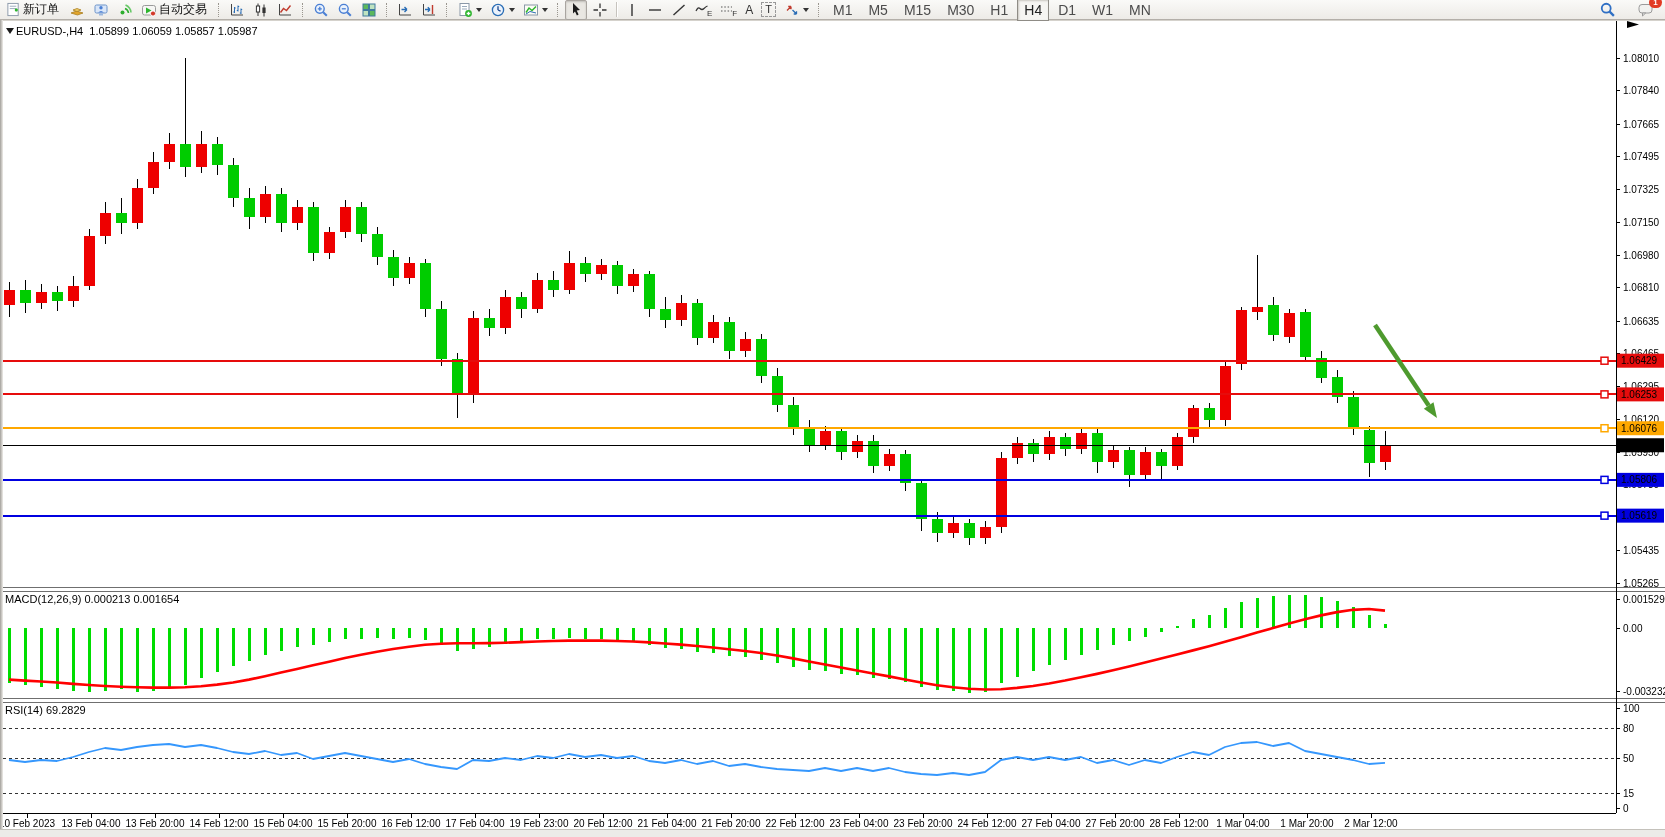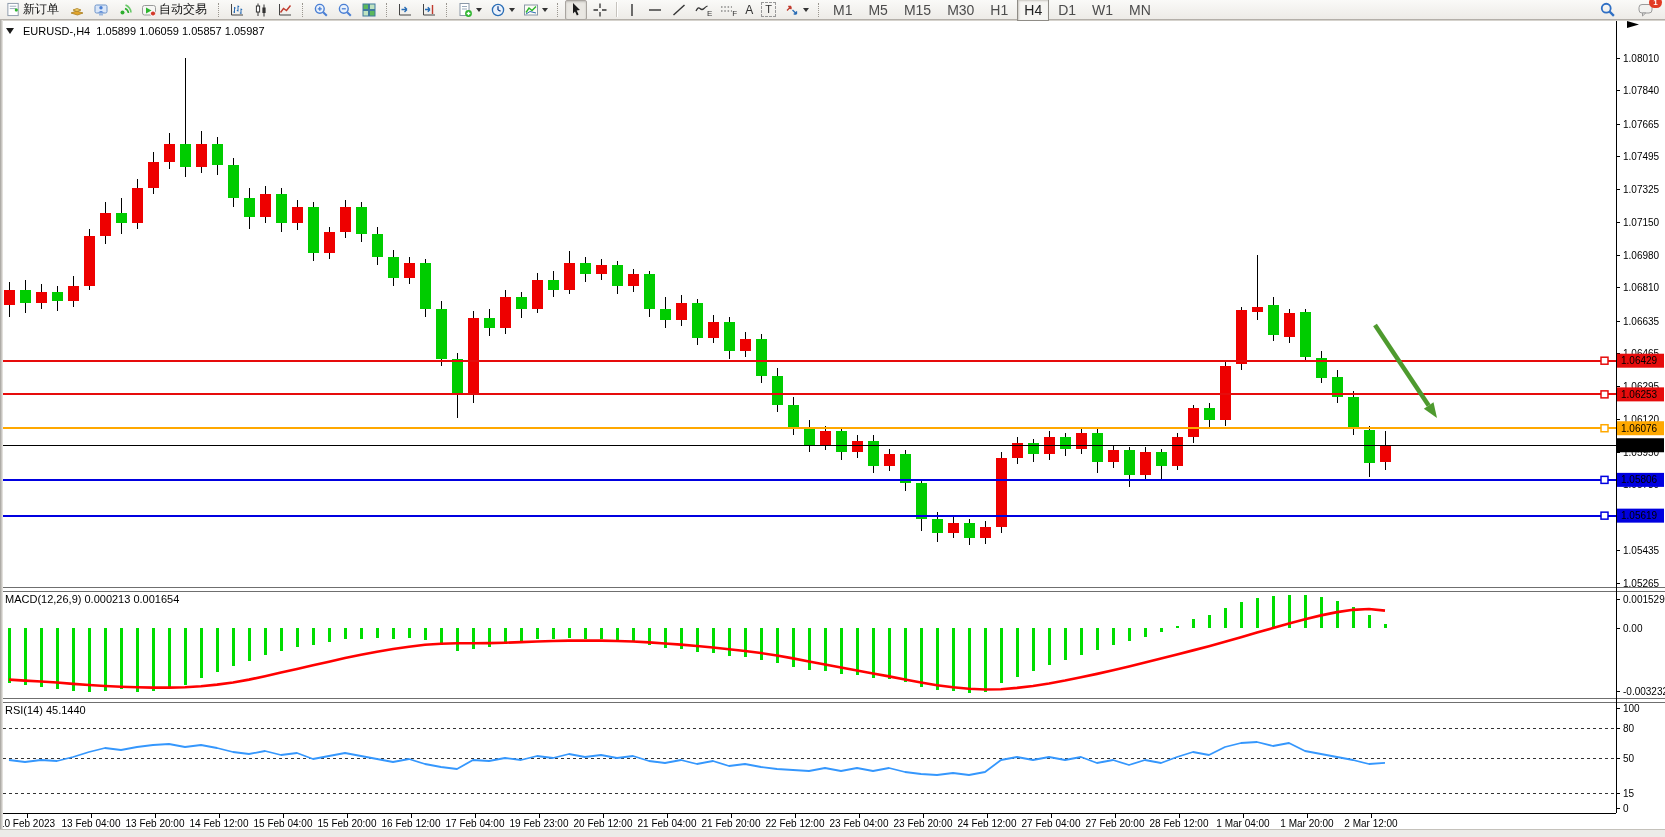--- a/index.html
+++ b/index.html
@@ -26,21 +26,21 @@
   .tf{font-size:14px;font-weight:normal;color:#4c4c4c;padding:2px 6px;margin:0 1px;border:1px solid transparent;flex:none;}
   .tf.active{background:#f6f5f2;border-color:#8f8c86;box-shadow:inset 1px 1px 2px #c9c6c0;color:#222;}
   .toolbar-right{margin-left:auto;display:flex;align-items:center;margin-right:6px;}
   .badge{
     position:absolute;right:-5px;top:-4px;min-width:11px;height:11px;border-radius:6px;
     background:#e23b24;color:#fff;font-size:8px;font-weight:bold;line-height:11px;text-align:center;padding:0 1px;
   }
   .bubble-wrap{position:relative;}
   
   .pane-label{position:absolute;z-index:5;font-size:11px;color:#000;white-space:pre;}
-  #chart-title{left:6px;top:25px;display:flex;align-items:center;gap:9px;}
+  #chart-title{left:6px;top:25px;display:flex;align-items:center;gap:2px;}
   .tri{width:0;height:0;border-left:4px solid transparent;border-right:4px solid transparent;border-top:6px solid #1a1a1a;display:inline-block;}
   #macd-label{left:5px;top:593px;}
   #rsi-label{left:5px;top:704px;}
   #chart-svg-wrap{position:absolute;left:0;top:0;width:1665px;height:837px;z-index:1;}
   svg text{font-family:"Liberation Sans",sans-serif;font-size:10px;fill:#000;}
   .left-edge{position:absolute;left:0;top:20px;width:3px;height:817px;z-index:6;
     background:linear-gradient(to right,#a29f9a,#efede9);}
   .bottom-strip{position:absolute;left:0;top:829px;width:1665px;height:8px;background:#ecebe8;z-index:6;
     border-top:1px solid #c4c1bb;}
   .icon{flex:none;display:block;}
@@ -864,16 +864,16 @@
         <text x="1371" y="827" text-anchor="middle">2 Mar 12:00</text>
       </g>
     </svg>
 </div>
 
 <div class="pane-label" id="chart-title">
   <span class="tri"></span>
   <span>EURUSD-,H4  1.05899 1.06059 1.05857 1.05987</span>
 </div>
 <div class="pane-label" id="macd-label">MACD(12,26,9) 0.000213 0.001654</div>
-<div class="pane-label" id="rsi-label">RSI(14) 45.1440</div>
+<div class="pane-label" id="rsi-label">RSI(14) 69.2829</div>
 
 <div class="left-edge"></div>
 <div class="bottom-strip"></div>
 
 </body></html>

